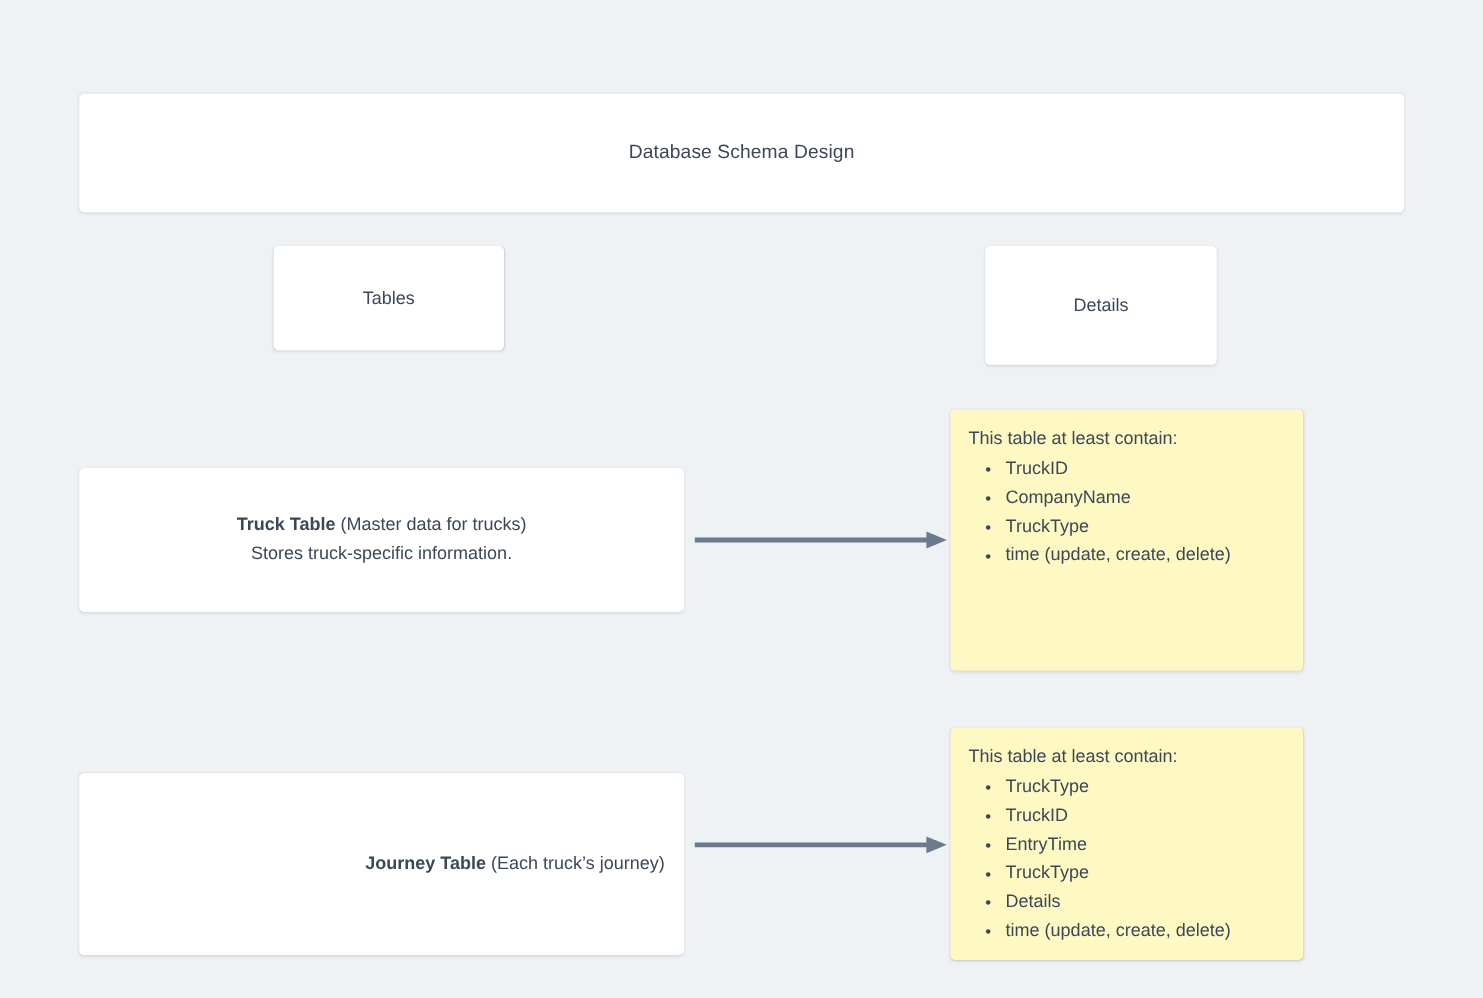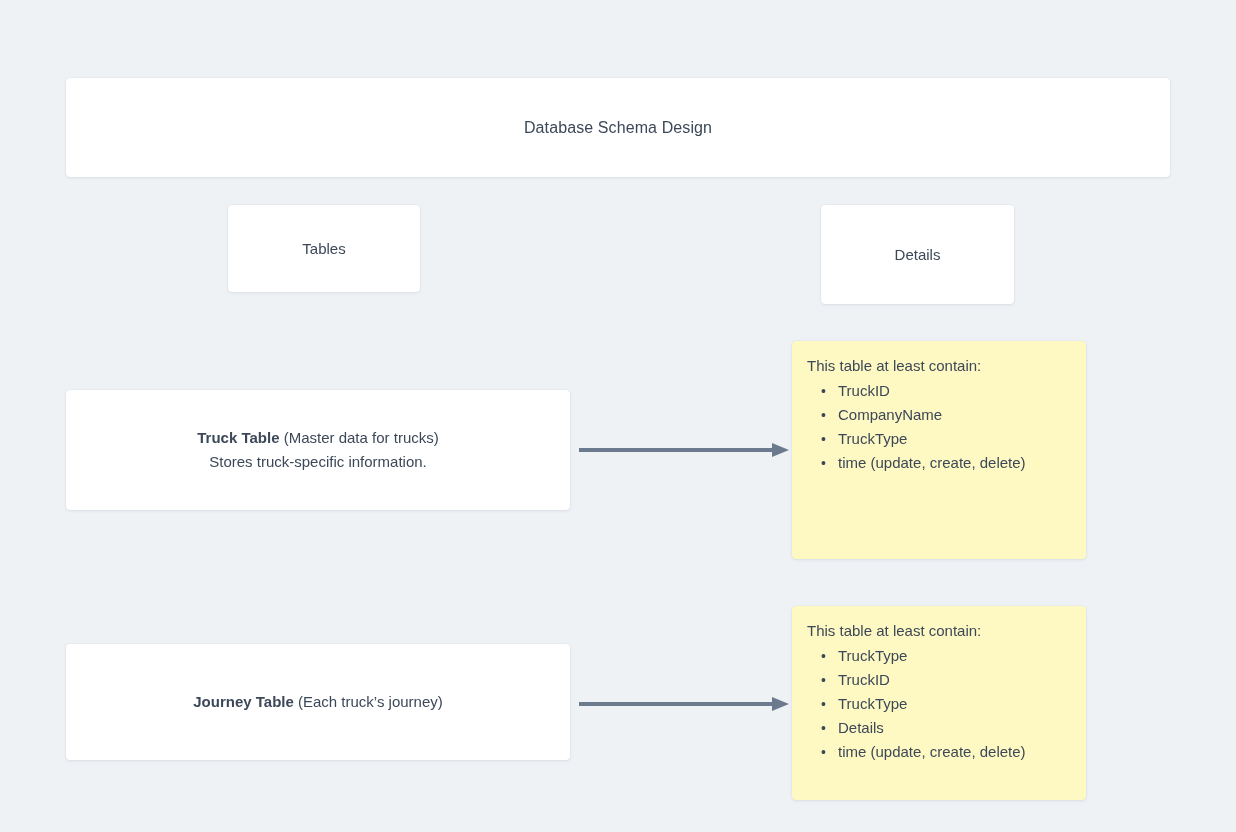--- a/index.html
+++ b/index.html
@@ -77,21 +77,22 @@
     justify-content: center;
     text-align: center;
     padding: 0 16px;
   }
   #truck-table-card {
     top: 390px;
     height: 120px;
   }
   #journey-table-card {
     top: 644px;
-    height: 116px;
+    height: 152px;
+    justify-content: flex-end;
   }
   .table-card-body {
     font-size: 15px;
     line-height: 24px;
     color: #3c4858;
   }
   .table-card-body .tname {
     font-weight: bold;
   }
   .table-card-line {
@@ -199,19 +200,20 @@
   <svg class="arrow" id="journey-arrow" viewBox="0 0 212 18">
     <line x1="1" y1="9" x2="196" y2="9" stroke="#6b7a8d" stroke-width="4"></line>
     <polygon points="194,2 211,9 194,16" fill="#6b7a8d"></polygon>
   </svg>
 
   <div class="card details-card" id="journey-details-card">
     <p class="details-intro">This table at least contain:</p>
     <ul class="details-list">
       <li>TruckType</li>
       <li>TruckID</li>
+      <li>EntryTime</li>
       <li>TruckType</li>
       <li>Details</li>
       <li>time (update, create, delete)</li>
     </ul>
   </div>
 
 </div>
 
 </body></html>

